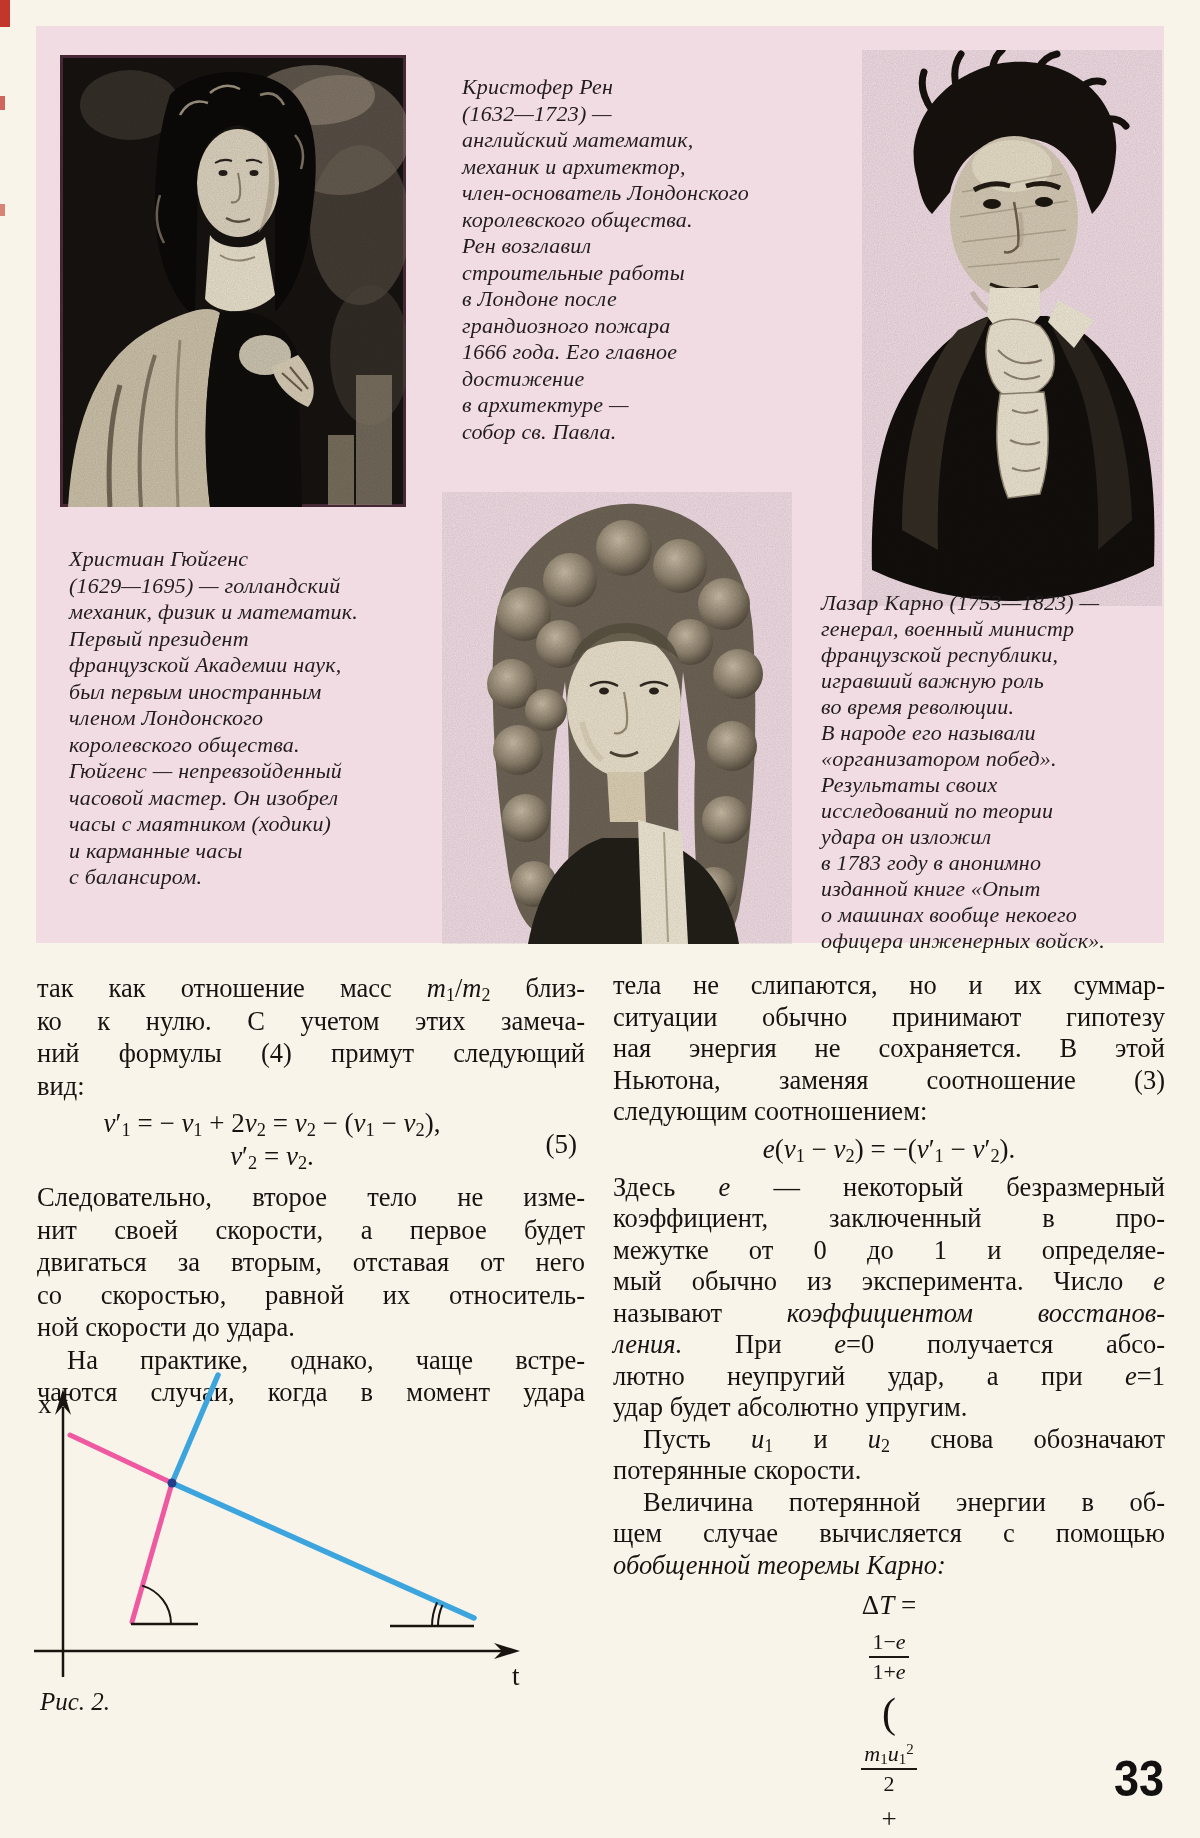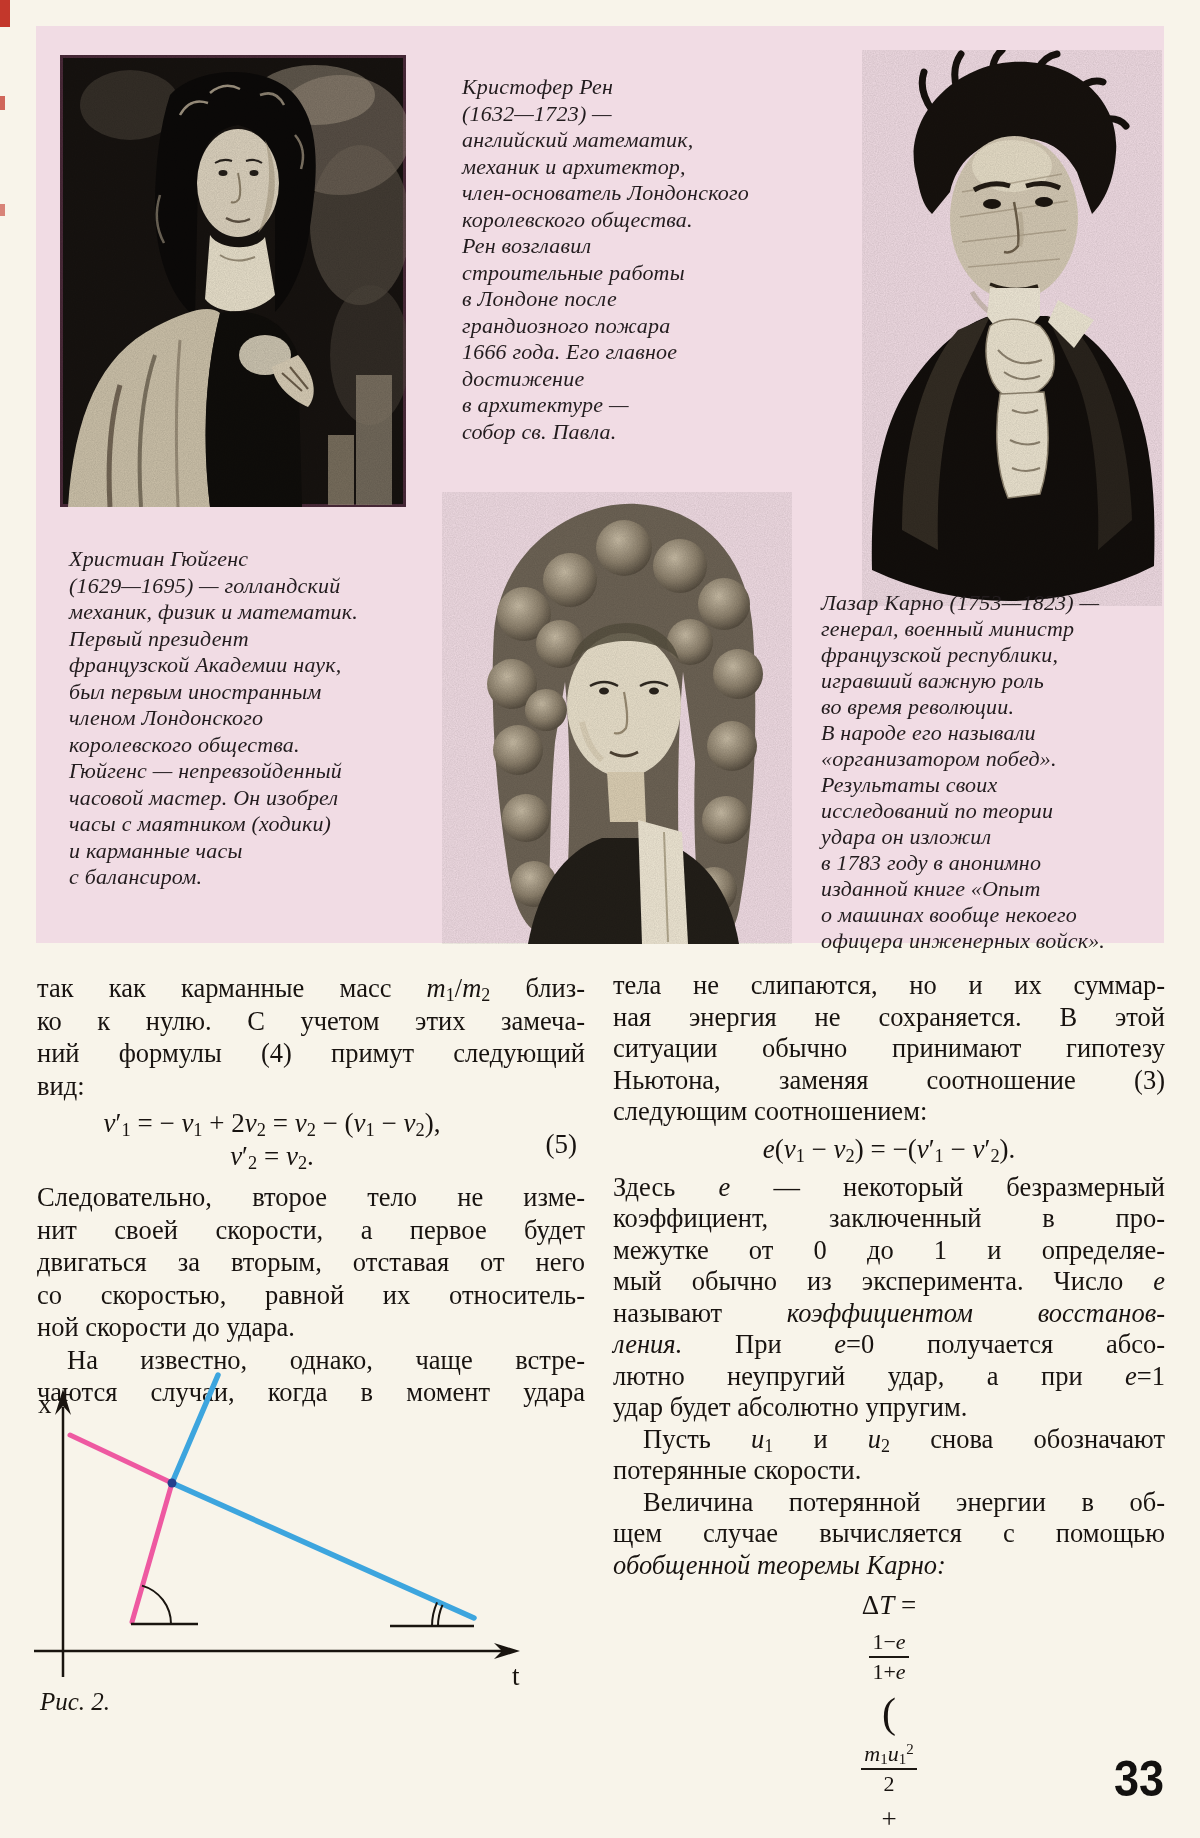--- a/index.html
+++ b/index.html
@@ -218,48 +218,48 @@
 исследований по теории
 удара он изложил
 в 1783 году в анонимно
 изданной книге «Опыт
 о машинах вообще некоего
 офицера инженерных войск».</div>
   </div>
 
   <div class="col" id="col-left">
     <div>
-        <div class="bl"><span>так как карманные масс </span><i>m</i><sub>1</sub><span>/</span><i>m</i><sub>2</sub><span> близ-</span></div>
+        <div class="bl"><span>так как отношение масс </span><i>m</i><sub>1</sub><span>/</span><i>m</i><sub>2</sub><span> близ-</span></div>
         <div class="bl">ко к нулю. С учетом этих замеча-</div>
         <div class="bl">ний формулы (4) примут следующий</div>
         <div class="bl end">вид:</div>
       </div>
     <div class="formula f5">
       <div class="f5-lines">
         <div class="fline"><i>v</i><span>′</span><sub>1</sub><span> = − </span><i>v</i><sub>1</sub><span> + 2</span><i>v</i><sub>2</sub><span> = </span><i>v</i><sub>2</sub><span> − (</span><i>v</i><sub>1</sub><span> − </span><i>v</i><sub>2</sub><span>),</span></div>
         <div class="fline"><i>v</i><span>′</span><sub>2</sub><span> = </span><i>v</i><sub>2</sub><span>.</span></div>
       </div>
       <div class="f5-label">(5)</div>
     </div>
     <div>
         <div class="bl">Следовательно, второе тело не изме-</div>
         <div class="bl">нит своей скорости, а первое будет</div>
         <div class="bl">двигаться за вторым, отставая от него</div>
         <div class="bl">со скоростью, равной их относитель-</div>
         <div class="bl end">ной скорости до удара.</div>
-        <div class="bl ind">На известно, однако, чаще встре-</div>
+        <div class="bl ind">На практике, однако, чаще встре-</div>
         <div class="bl">чаются случаи, когда в момент удара</div>
       </div>
   </div>
 
   <div class="col" id="col-right">
     <div>
         <div class="bl">тела не слипаются, но и их суммар-</div>
+        <div class="bl">ситуации обычно принимают гипотезу</div>
         <div class="bl">ная энергия не сохраняется. В этой</div>
-        <div class="bl">ситуации обычно принимают гипотезу</div>
         <div class="bl">Ньютона, заменяя соотношение (3)</div>
         <div class="bl end">следующим соотношением:</div>
       </div>
     <div class="formula fe"><i>e</i><span>(</span><i>v</i><sub>1</sub><span> − </span><i>v</i><sub>2</sub><span>) = −(</span><i>v</i><span>′</span><sub>1</sub><span> − </span><i>v</i><span>′</span><sub>2</sub><span>).</span></div>
     <div>
         <div class="bl"><span>Здесь </span><i>e</i><span> — некоторый безразмерный</span></div>
         <div class="bl">коэффициент, заключенный в про-</div>
         <div class="bl">межутке от 0 до 1 и определяе-</div>
         <div class="bl"><span>мый обычно из эксперимента. Число </span><i>e</i></div>
         <div class="bl"><span>называют </span><i>коэффициентом восстанов-</i></div>

